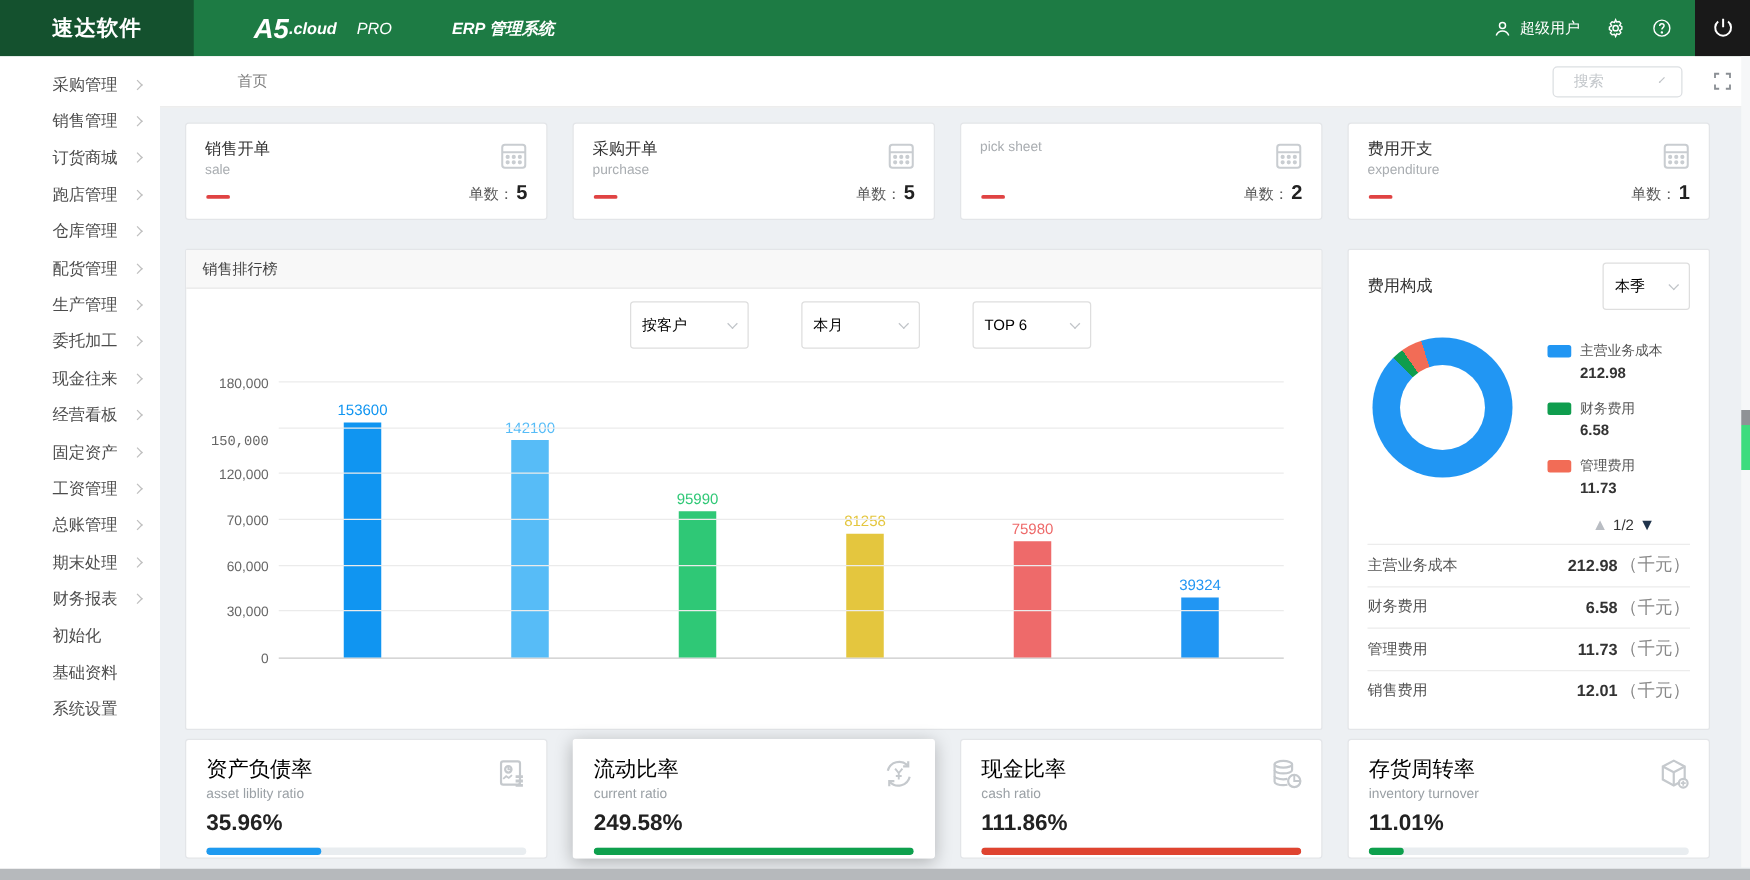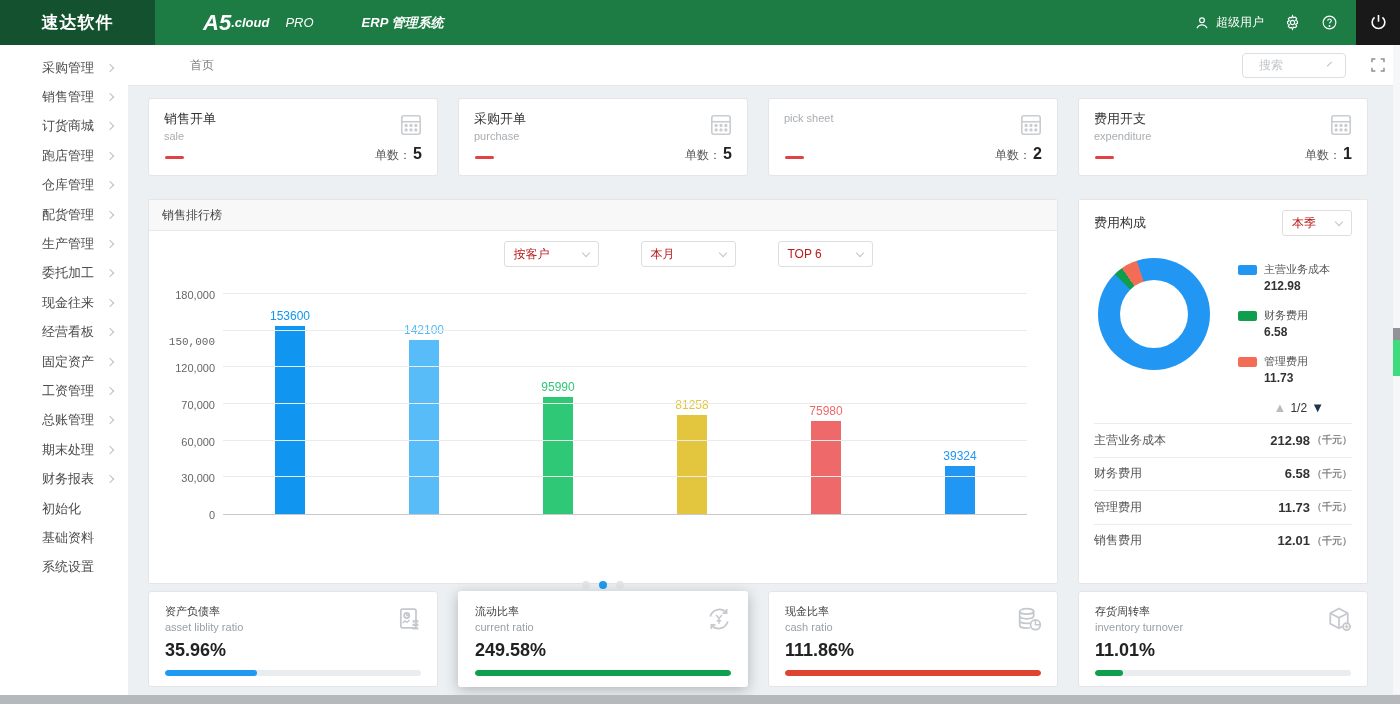--- a/index.html
+++ b/index.html
@@ -53,22 +53,22 @@
   .stat-count { position:absolute; right:15px; bottom:11px; font-size:12px; color:#595959; }
   .stat-count b { font-size:16px; color:#222; margin-left:2px; }
   .calc-ic { position:absolute; right:13px; top:13px; }
 
   
   .panel-row { display:flex; gap:20px; margin-top:23px; }
   .sales-panel { width:910px; height:385px; background:#fff; border:1px solid #e3e5e8; border-radius:2px; }
   .panel-head { height:31px; background:#f8f8f8; border-bottom:1px solid #e8e8e8; display:flex;
     align-items:center; padding:0 13px; font-size:12px; color:#444; }
   .filters { display:flex; gap:42px; justify-content:center; padding-left:170px; margin-top:10px; }
-  .select { min-width:95px; height:26px; border:1px solid #dedede; border-radius:3px; background:#fff;
-    display:flex; align-items:center; padding:0 9px; font-size:12px; color:#b91c1c; cursor:pointer; }
+  .select { min-width:95px; height:38px; border:1px solid #dedede; border-radius:3px; background:#fff;
+    display:flex; align-items:center; padding:0 9px; font-size:12px; color:#000000; cursor:pointer; }
   .select .sel-chev { margin-left:auto; }
 
   .chart { position:relative; height:262px; margin:16px 14px 0 12px; }
   .plot { position:absolute; left:62px; right:16px; top:12px; height:220px; border-bottom:1px solid #c9c9c9; }
   .gline { position:absolute; left:0; right:0; height:1px; background:#ebebeb; }
   .ylab { position:absolute; width:54px; text-align:right; font-size:11px; color:#666; left:0; }
   .bars { position:absolute; left:0; right:0; top:0; bottom:0; display:flex; }
   .bar-slot { flex:1; display:flex; flex-direction:column; align-items:center; justify-content:flex-end; }
   .bar-val { font-size:12px; margin-bottom:3px; }
   .bar { width:30px; }
@@ -92,28 +92,28 @@
   .leg-lab { font-size:11px; color:#555; vertical-align:middle; }
   .leg-val { font-size:12px; font-weight:bold; color:#333; margin:1px 0 0 26px; }
   .pager { text-align:right; padding-right:28px; margin-top:2px; font-size:12px; color:#333; }
   .pg-up { color:#b9bdc3; cursor:pointer; font-size:13px; }
   .pg-dn { color:#20344c; cursor:pointer; font-size:13px; }
   .pg-num { margin:0 4px; }
   .exp-rows { margin-top:8px; }
   .exp-row { display:flex; align-items:center; border-top:1px solid #ececec; height:33.5px; }
   .exp-row .rl { font-size:12px; color:#555; }
   .exp-row .rv { margin-left:auto; font-size:13px; font-weight:bold; color:#333; }
-  .exp-row .ru { font-size:10px; font-weight:bold; color:#888; margin-left:2px; }
+  .exp-row .ru { font-size:14px; font-weight:normal; color:#888; margin-left:2px; }
 
   
   .ratio-row { display:flex; gap:20px; margin-top:7px; }
   .ratio-card { width:290px; height:96px; background:#fff; border:1px solid #e3e5e8; border-radius:3px;
     padding:12px 16px; position:relative; cursor:pointer; }
   .ratio-card.elevated { border-color:transparent; box-shadow:0 3px 14px rgba(0,0,0,.25); }
-  .ratio-title { font-size:11px; color:#404040; }
+  .ratio-title { font-size:17px; color:#000000; }
   .ratio-sub { font-size:11px; color:#9aa0a5; margin-top:2px; }
   .ratio-val { font-size:18px; font-weight:bold; color:#222; margin-top:7px; }
   .ratio-ic { position:absolute; right:14px; top:13px; }
   .track { height:6px; border-radius:3px; background:#e9edf0; margin-top:9px; overflow:hidden; }
   .fill { height:100%; border-radius:3px; }
 
   
   .scrollbar { position:absolute; right:0; top:45px; width:7px; height:649px; background:#f6f7f8; }
   .sb-thumb-gray { position:absolute; left:0; width:7px; top:283px; height:12px; background:#8f9296; }
   .sb-thumb-green { position:absolute; left:0; width:7px; top:295px; height:36px; background:#3edc7e; }

